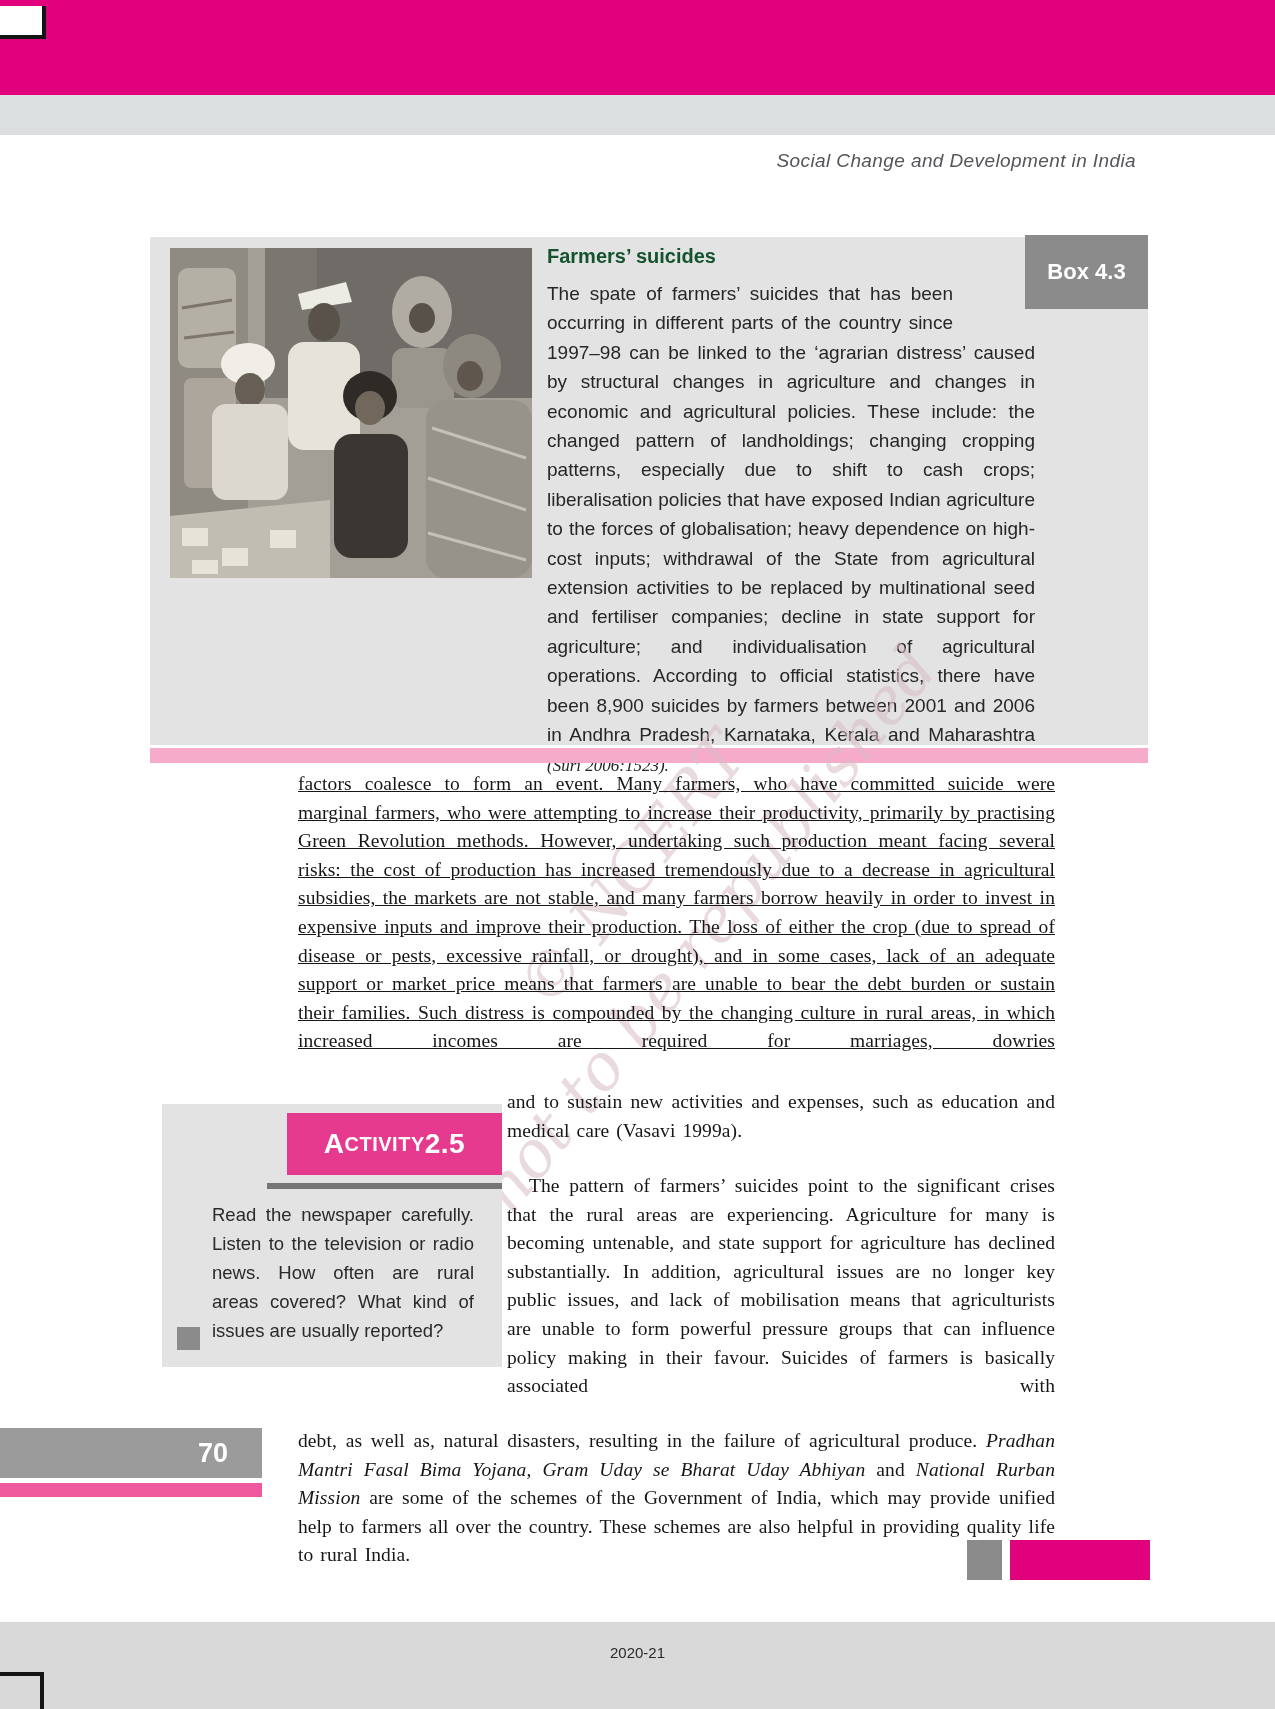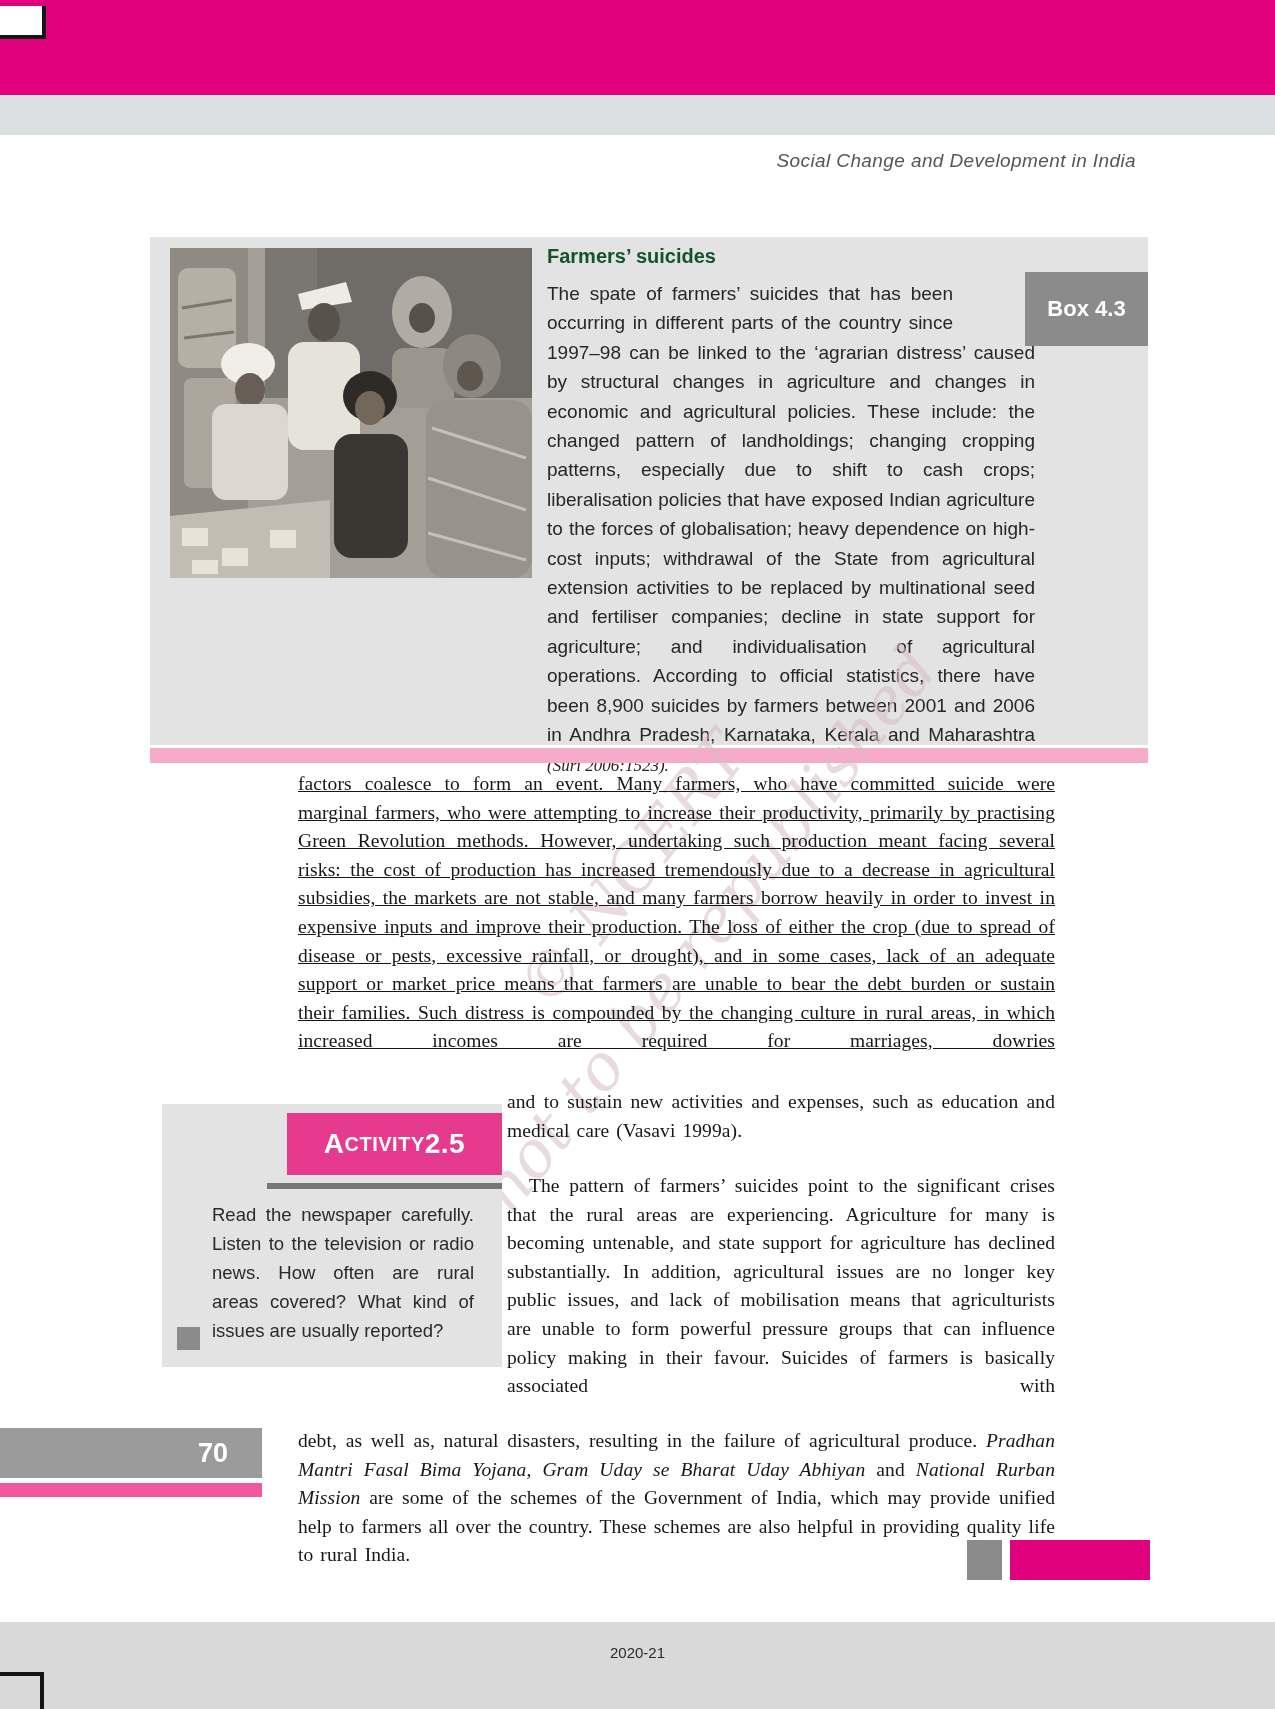--- a/index.html
+++ b/index.html
@@ -14,21 +14,21 @@
              border-right:4px solid #141414;border-bottom:4px solid #141414;}
   #running-head{left:286px;top:150px;width:850px;text-align:right;
                 font-family:"Liberation Sans",sans-serif;font-style:italic;
                 font-size:19px;color:#55555a;letter-spacing:.4px;}
 
   
   #box43{left:150px;top:237px;width:998px;height:508px;background:var(--box-gray,#e3e3e3);}
   #box43-label{position:absolute;right:0;top:-2px;width:123px;height:74px;
                background:var(--label-gray,#8b8b8b);color:#fff;
                font-family:"Liberation Sans",sans-serif;font-weight:bold;font-size:22px;
-               display:flex;align-items:center;justify-content:center;margin-top:37px;}
+               display:flex;align-items:center;justify-content:center;}
   #box43-photo{position:absolute;left:20px;top:11px;width:362px;height:330px;}
   #box43-textcol{position:absolute;left:397px;top:8px;width:488px;}
   #box43-spacer{float:right;width:82px;height:88px;}
   #box43-heading{font-family:"Liberation Sans",sans-serif;font-weight:bold;font-size:20px;
                  margin:0 0 11px 0;color:#14532d;}
   #box43-para{font-family:"Liberation Sans",sans-serif;font-size:19px;line-height:29.4px;
               text-align:justify;color:#262626;margin:0;}
   #box43-citation{font-family:"Liberation Serif",serif;font-style:italic;font-size:17px;}
 
   #pink-rule{left:150px;top:748px;width:998px;height:15px;background:var(--soft-pink-bar,#f6abcb);}

